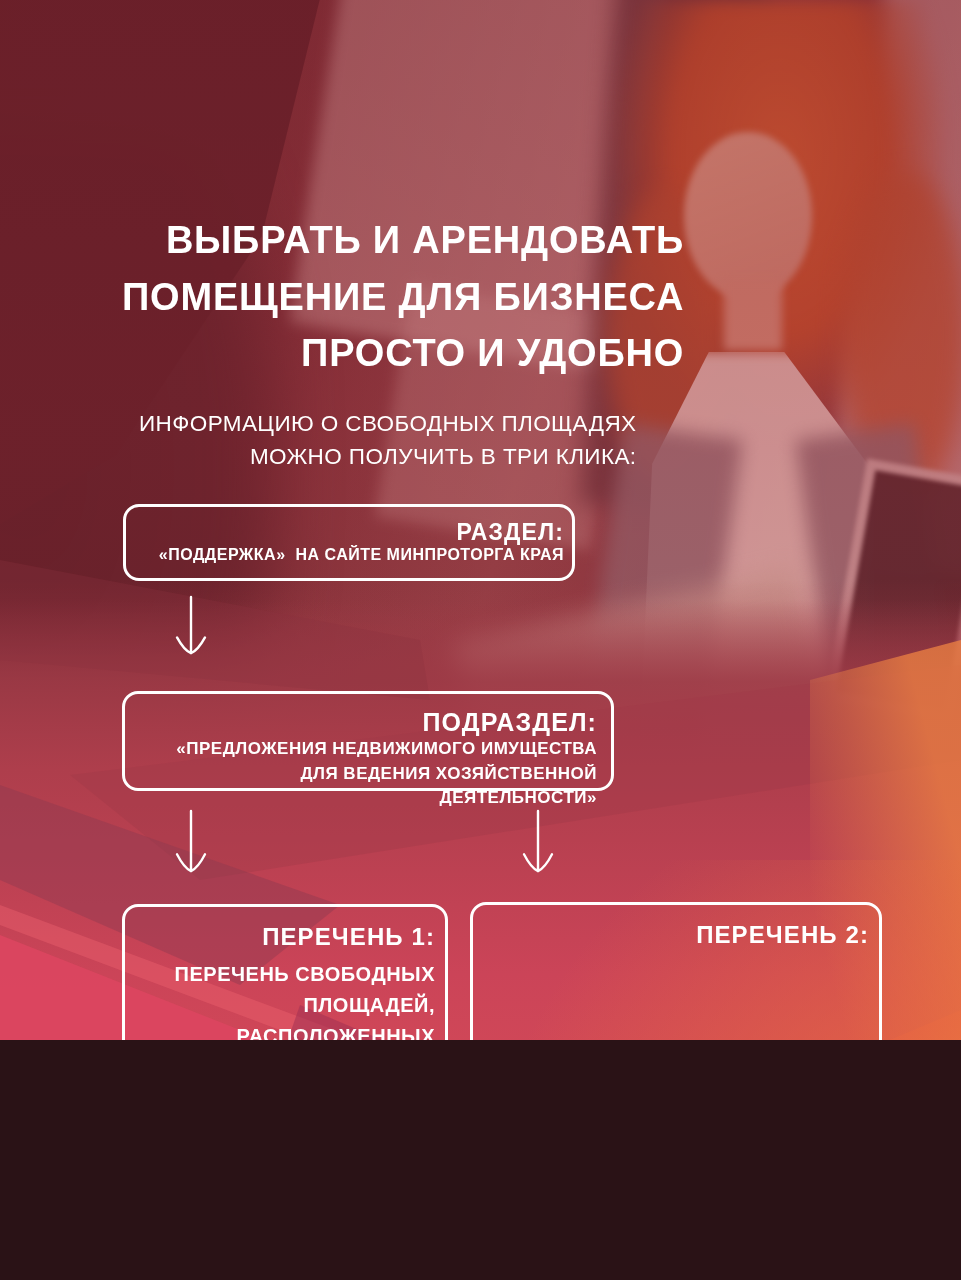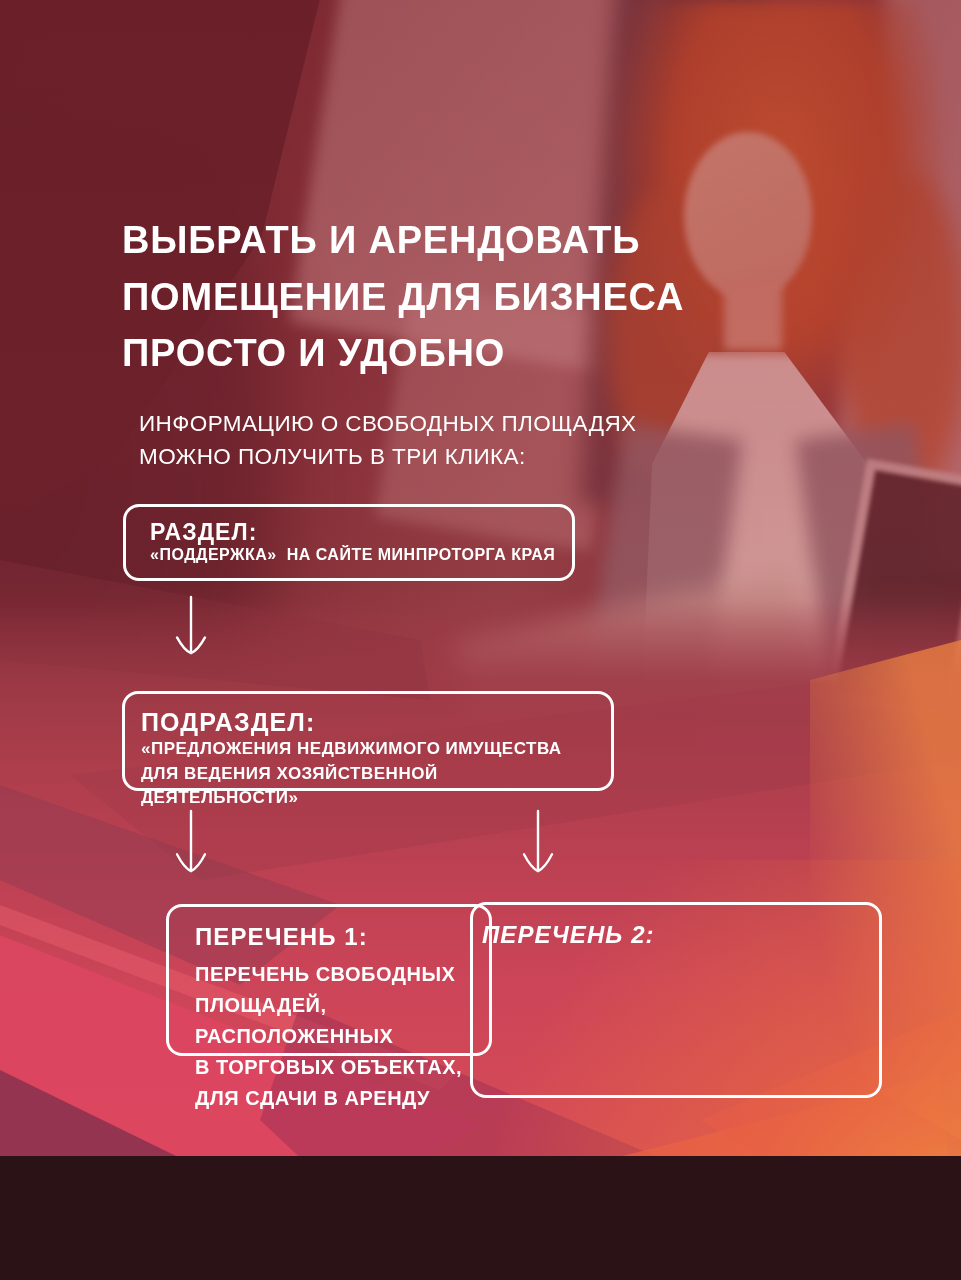--- a/index.html
+++ b/index.html
@@ -1,19 +1,20 @@
 <!DOCTYPE html>
 <html lang="ru"><head>
 <meta charset="utf-8">
 <style>
   html,body{margin:0;padding:0;background:#2a1216;}
   .poster{
-    position:relative;width:961px;height:1156px;overflow:hidden;
+    position:relative;width:961px;height:1040px;overflow:hidden;
     font-family:"Liberation Sans","DejaVu Sans",sans-serif;
     background:linear-gradient(105deg,#6f2830 0%,#7b2e37 30%,#8e4047 52%,#83343d 70%,#9c4e51 100%);
+    text-align:right;
   }
   .poster *{box-sizing:border-box;}
   
   .photo{position:absolute;inset:0;height:800px;}
   .shape{position:absolute;}
   .pane1{left:318px;top:-50px;width:322px;height:400px;background:rgba(212,160,160,.50);transform:rotate(9deg);filter:blur(7px);}
   .pane2{left:392px;top:300px;width:218px;height:235px;background:rgba(205,150,150,.36);transform:rotate(9deg);filter:blur(7px);}
   .pane3{left:855px;top:-30px;width:150px;height:600px;background:rgba(224,178,178,.48);transform:rotate(6deg);filter:blur(9px);}
   .curtain{left:598px;top:-30px;width:155px;height:540px;background:#66313a;opacity:.85;transform:rotate(4deg);filter:blur(11px);}
   .silhouette{left:-40px;top:-60px;width:520px;height:780px;
@@ -35,30 +36,30 @@
   .fade{left:0;top:580px;width:961px;height:220px;background:linear-gradient(180deg,rgba(168,61,74,0) 0%,rgba(168,61,74,.75) 70%,#a83d4a 100%);}
   
   .geo{position:absolute;left:0;top:0;}
   
   .content{position:absolute;inset:0;color:#fff;}
   .title{position:absolute;left:122px;top:212px;margin:0;font-size:38px;font-weight:800;line-height:1.49;letter-spacing:.8px;white-space:pre-wrap;}
   .subtitle{position:absolute;left:123px;top:392px;margin:16px;font-size:22.5px;font-weight:500;line-height:1.45;letter-spacing:.4px;white-space:pre-wrap;}
   .flowbox{position:absolute;border:3px solid #ffffff;border-radius:16px;color:#fff;}
   .flowbox .bh{font-weight:700;letter-spacing:1.1px;}
   .flowbox .bb{font-weight:600;letter-spacing:.5px;white-space:pre-wrap;}
-  .box1{left:123px;top:504px;width:452px;height:77px;padding:12px 14px 10px 24px;}
+  .box1{left:123px;top:504px;width:452px;height:77px;padding:12px 8px 10px 24px;}
   .box1 .bh{font-size:23px;}
   .box1 .bb{font-size:16px;margin-top:0;}
   .box2{left:122px;top:691px;width:492px;height:100px;padding:14px 14px 12px 16px;}
   .box2 .bh{font-size:25px;}
   .box2 .bb{font-size:17px;margin-top:0;line-height:1.45;}
-  .box3{left:122px;top:904px;width:326px;height:152px;padding:16px 10px 12px 26px;margin-left:44px;}
+  .box3{left:122px;top:904px;width:326px;height:152px;padding:16px 10px 12px 26px;}
   .box3 .bh{font-size:24px;}
   .box3 .bb{font-size:20px;margin-top:8px;line-height:1.55;}
-  .box4{left:470px;top:902px;width:412px;height:196px;padding:16px 10px 12px 9px;font-style:italic;}
+  .box4{left:470px;top:902px;width:412px;height:196px;padding:16px 10px 12px 9px;}
   .box4 .bh{font-size:24px;}
   .box4 .bb{font-size:16px;margin-top:8px;line-height:1.55;}
   .arrow{position:absolute;}
 </style>
 </head>
 <body>
 
 <div class="poster">
 
   <div class="photo">

